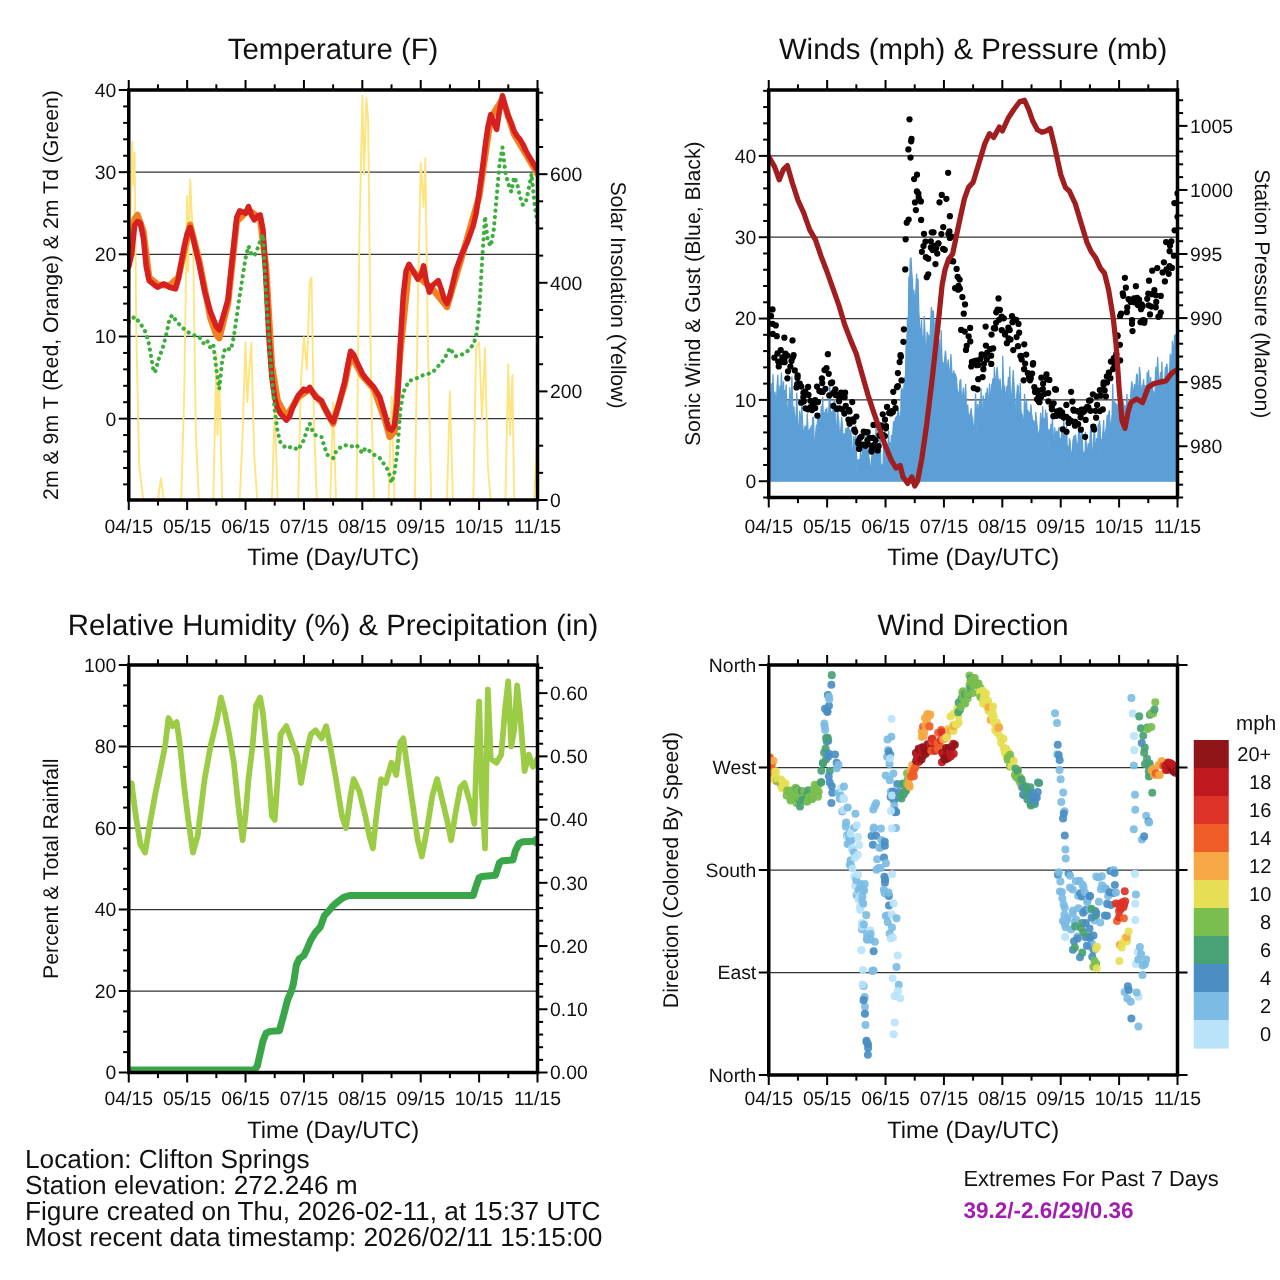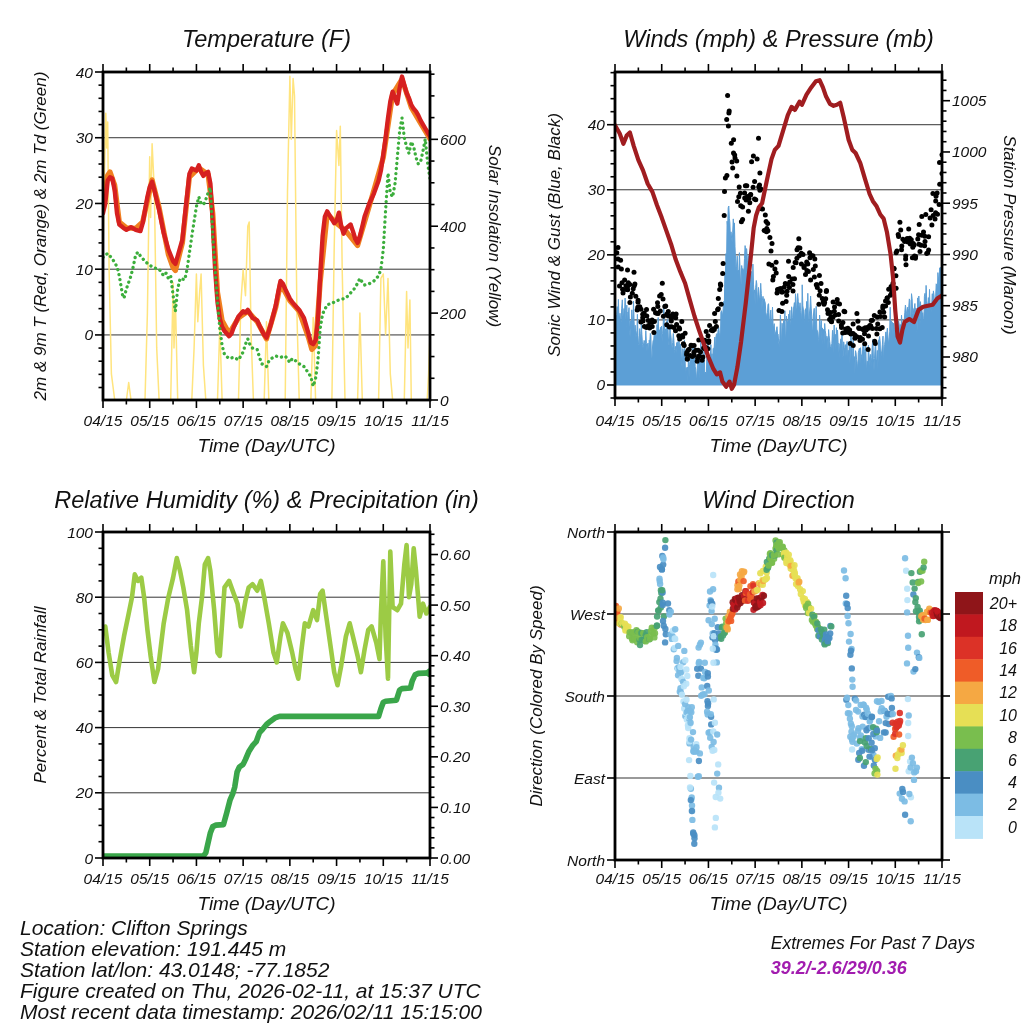--- a/index.html
+++ b/index.html
@@ -1,17 +1,17 @@
 <!DOCTYPE html>
 <html><head>
 <meta charset="utf-8">
 <style>
   html,body{margin:0;padding:0;background:#ffffff;}
   #stage{position:relative;width:1024px;height:1024px;background:#fff;overflow:hidden;
-         font-family:"Liberation Sans", sans-serif;font-style:italic;}
+         font-family:"Liberation Sans", sans-serif;}
   #charts{position:absolute;left:0;top:0;}
   .footer{position:absolute;left:20px;top:917px;font-size:21px;line-height:21px;color:#111;}
   .extremes{position:absolute;right:49px;top:931px;text-align:left;font-size:17.5px;line-height:25px;color:#111;}
   .extremes .vals{font-weight:bold;font-size:18px;}
   svg text{font-family:"Liberation Sans", sans-serif;fill:#111;}
 </style>
 </head>
 <body>
 
 <div id="stage">
@@ -1610,22 +1610,21 @@
           <text x="605" y="701.5" font-size="15.5" text-anchor="end">South</text>
           <text x="605" y="783.5" font-size="15.5" text-anchor="end">East</text>
           <text x="605" y="865.5" font-size="15.5" text-anchor="end">North</text>
           <text x="542" y="696" font-size="17" text-anchor="middle" transform="rotate(-90 542 696)">Direction (Colored By Speed)</text>
         </g>
       </g>
     </svg>
 
   <div class="footer">
     <div>Location: Clifton Springs</div>
-    <div>Station elevation: 191.445 m</div>
-    <div>Station lat/lon: 43.0148; -77.1852</div>
+    <div>Station elevation: 272.246 m</div>
     <div>Figure created on Thu, 2026-02-11, at 15:37 UTC</div>
     <div>Most recent data timestamp: 2026/02/11 15:15:00</div>
   </div>
 
   <div class="extremes">
     <div>Extremes For Past 7 Days</div>
     <div class="vals" style="color: #a21caf;">39.2/-2.6/29/0.36</div>
   </div>
 </div>
 

